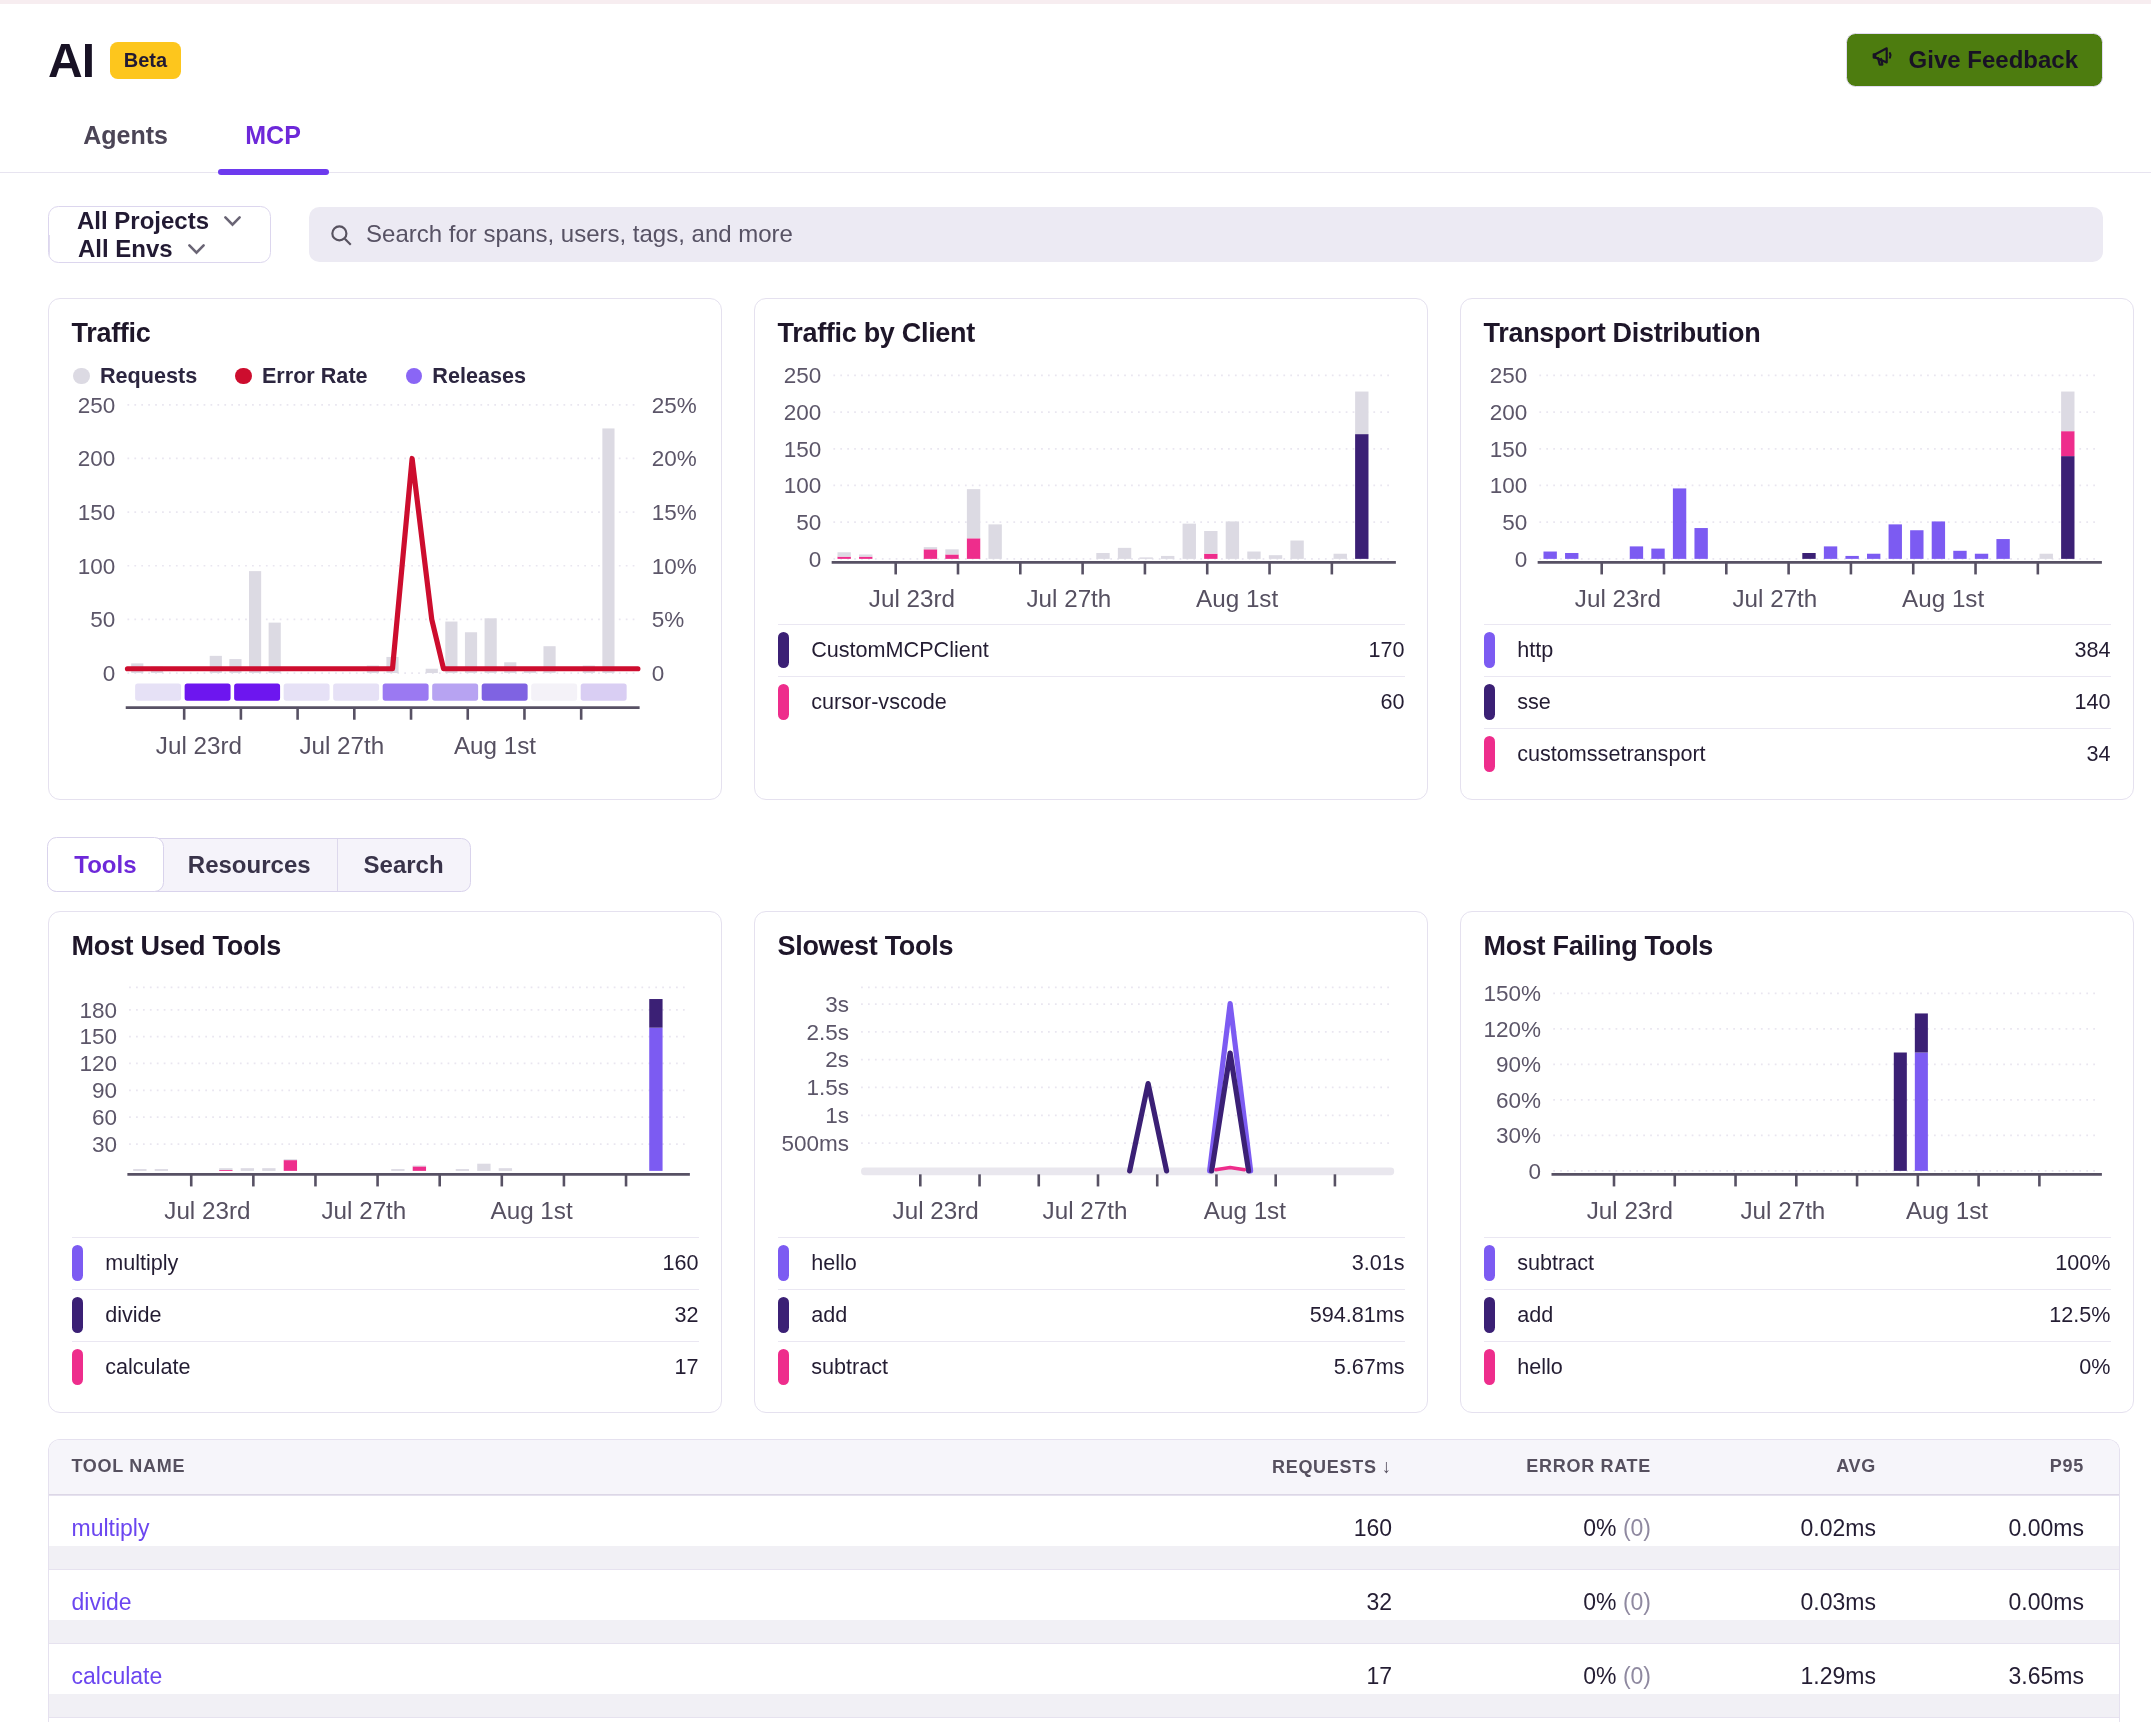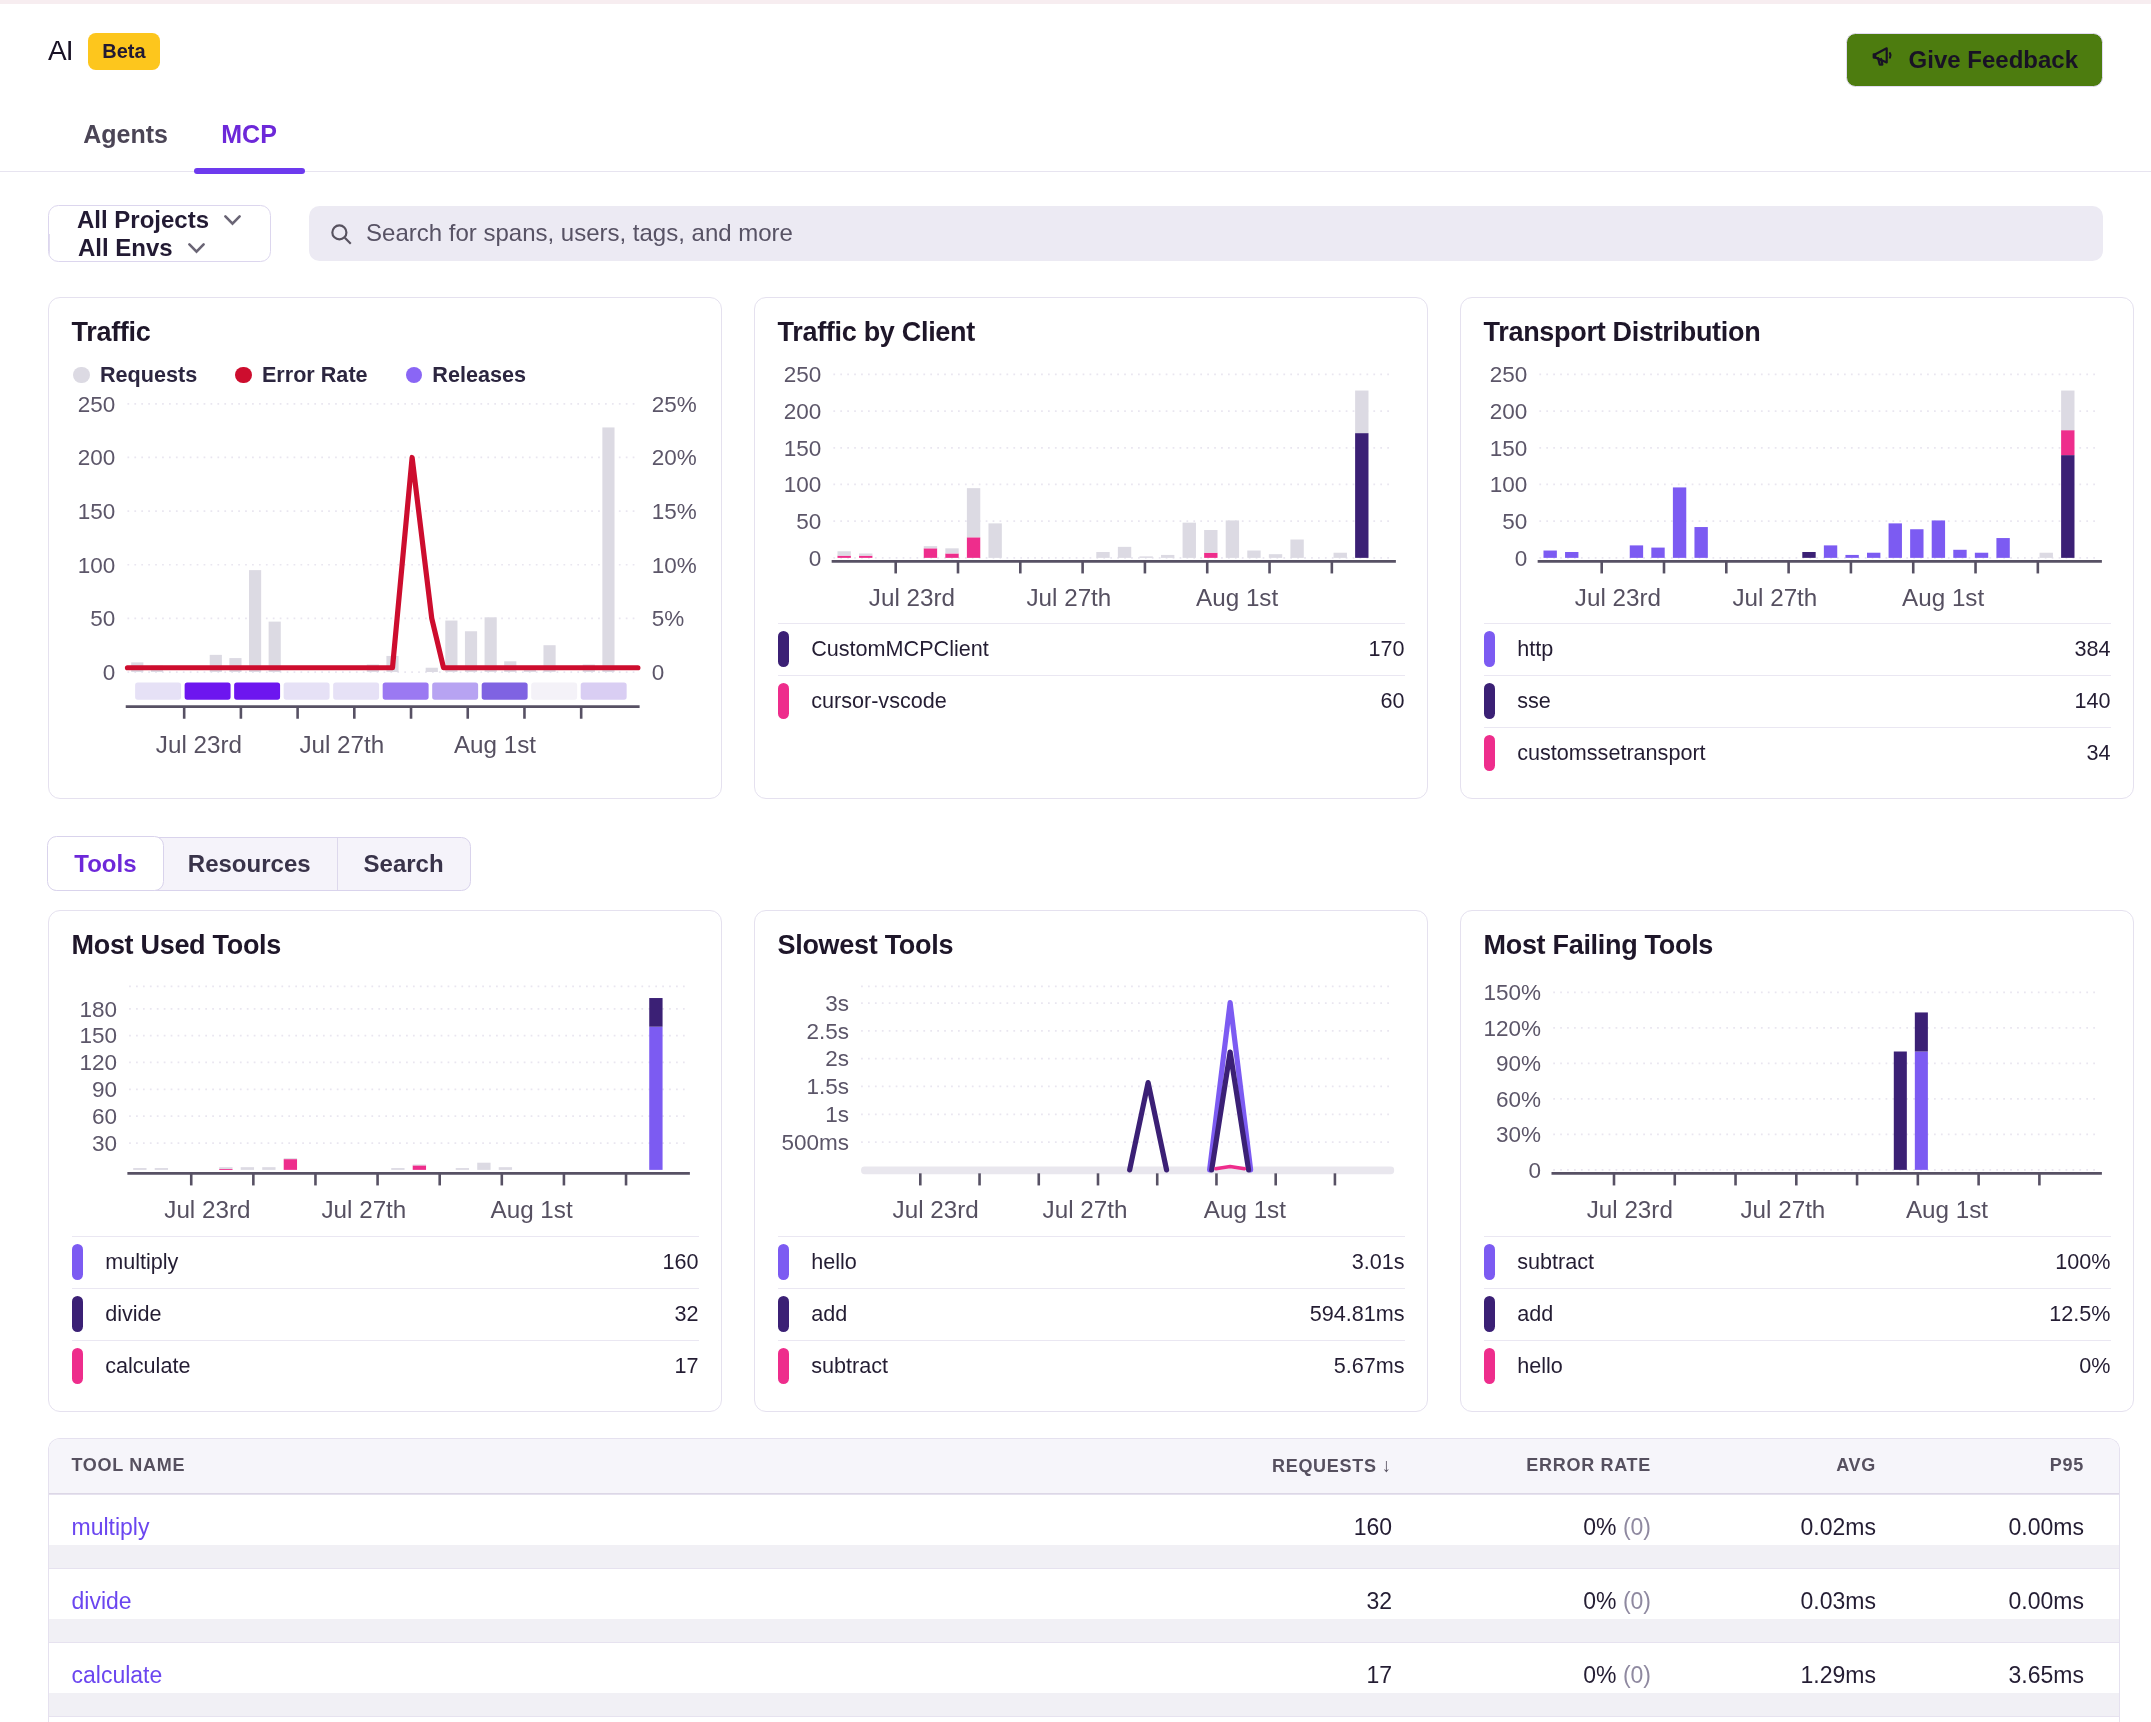--- a/index.html
+++ b/index.html
@@ -4,26 +4,26 @@
 <style>
   * { margin:0; padding:0; box-sizing:border-box; }
   html,body { background:#fff; }
   body { font-family:"Liberation Sans", sans-serif; color:#221a33; }
   .page { position:relative; width:2151px; height:1722px; background:#fff; overflow:hidden; }
   .topline { height:3.5px; background:#f7edf0; }
 
   
   .appbar { display:flex; align-items:flex-start; justify-content:space-between; padding:29px 48px 0 48px; }
   .brand { display:flex; align-items:center; gap:15.6px; }
-  .logo { font-size:28px; font-weight:400; letter-spacing:-0.9px; color:#181225; }
+  .logo { font-size:48px; font-weight:700; letter-spacing:-0.9px; color:#181225; }
   .beta { background:var(--badge,#fdc61d); color:#221a33; font-size:20px; font-weight:700; padding:7px 14px; border-radius:7.8px; }
   .feedback { display:flex; align-items:center; gap:12px; height:54px; padding:0 24px; background:#4d7c0f; border:1.7px solid #e2dcf2; border-radius:9.5px; font-size:24px; font-weight:700; color:#181225; cursor:pointer; }
 
   
-  .tabs { display:flex; gap:43px; padding:33px 0 0 78px; border-bottom:1.7px solid #e7e4f0; }
+  .tabs { display:flex; gap:67px; padding:33px 0 0 78px; border-bottom:1.7px solid #e7e4f0; }
   .tab { position:relative; font-size:25px; font-weight:600; color:#4b4556; padding:0 5.2px 22.5px 5.2px; cursor:pointer; }
   .tab.active { color:var(--accent,#6d28d9); }
   .tab.active::after { content:""; position:absolute; left:-22.5px; right:-22.5px; bottom:-2.6px; height:5.2px; border-radius:3.5px; background:#6d3aee; }
 
   
   .filters { display:flex; gap:38px; padding:33px 48px 0 48px; }
   .segmented { display:flex; align-items:stretch; height:57px; border:1.7px solid #dcd6ee; border-radius:10.4px; background:#fff; overflow:hidden;flex-direction:column; }
   .seg-item { display:flex; align-items:center; gap:14px; padding:0 28px; font-size:24px; font-weight:700; color:#221a33; cursor:pointer; }
   .seg-item + .seg-item { border-left:0.9px solid #e2ddf0; }
   .chev { width:19px; height:12px; }

